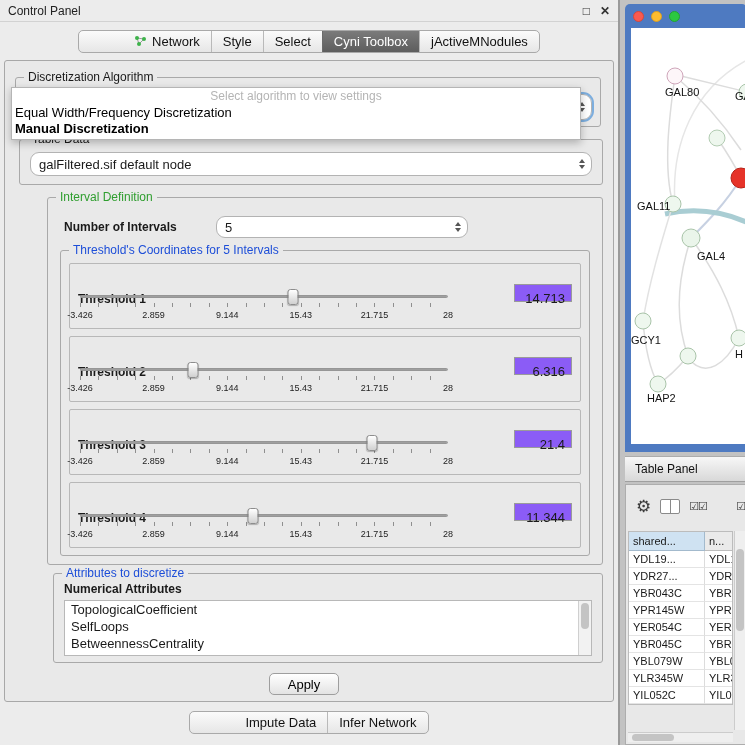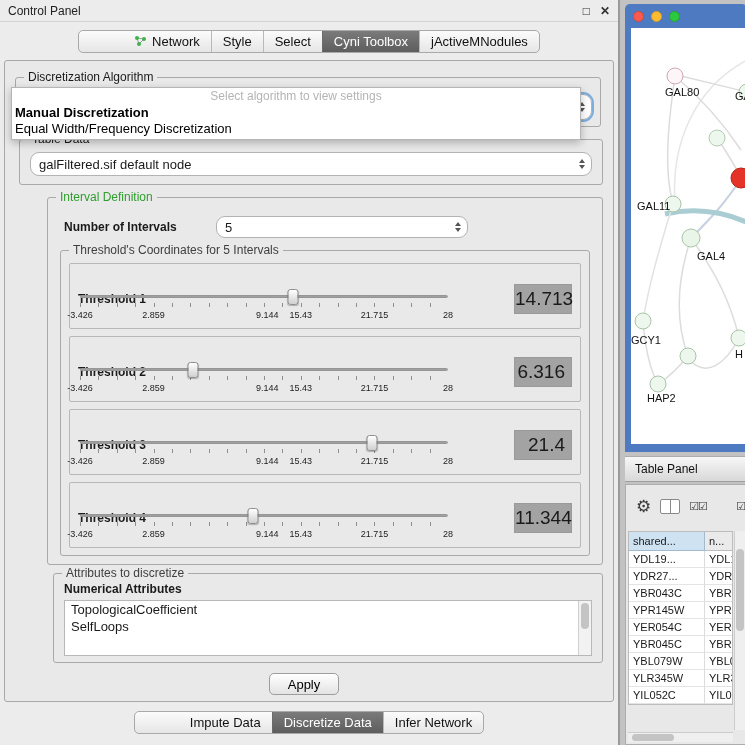--- a/index.html
+++ b/index.html
@@ -17,21 +17,21 @@
   .segbar { display:flex; border:1px solid #a9a9a9; border-radius:5px; overflow:hidden; background:linear-gradient(#fbfbfb,#e6e6e6); height:23px;padding-left:44px; }
   .seg { display:flex; align-items:center; gap:5px; padding:0 11px; font-size:13px; border-left:1px solid #b9b9b9; color:#111; white-space:nowrap; }
   .seg:first-child { border-left:none; }
   .seg.sel { background:linear-gradient(#7b7b7b,#5d5d5d); color:#fff; border-left-color:#6b6b6b; }
 
   .main { position:absolute; left:4px; top:60px; width:610px; height:642px; background:#e9e9e9; border:1px solid #a8a8a8; border-radius:3px; }
 
   .group { position:absolute; border:1px solid #a9a9a9; border-radius:3px; }
   .glegend { position:absolute; top:-8px; left:8px; background:#e9e9e9; padding:0 4px; font-size:12px; color:#1a1a1a; white-space:nowrap; }
   .glegend.green { color:#2f9e2f; }
-  .glegend.blue { color:#404040; }
+  .glegend.blue { color:#1d4ed8; }
 
   .combo { position:absolute; background:#fff; border:1px solid #b3b3b3; border-radius:9px; font-size:13px; display:flex; align-items:center; padding-left:8px; }
   .combo .ctext { flex:1; overflow:hidden; white-space:nowrap; }
   .combo.focused { outline:2px solid #7daede; }
   .arrows { position:absolute; right:6px; top:50%; transform:translateY(-50%); display:flex; flex-direction:column; gap:2px; }
   .arr-up { width:0; height:0; border-left:3.5px solid transparent; border-right:3.5px solid transparent; border-bottom:4px solid #555; }
   .arr-dn { width:0; height:0; border-left:3.5px solid transparent; border-right:3.5px solid transparent; border-top:4px solid #555; }
 
   .popup { position:absolute; left:6px; top:26px; width:570px; background:#fff; border:1px solid #b5b5b5; box-shadow:0 3px 8px rgba(0,0,0,0.25); z-index:20; padding-bottom:2px; }
   .pop-ph { text-align:center; color:#b4b4b4; font-size:12px; height:17px; line-height:17px; }
@@ -42,23 +42,23 @@
 
   .tpanel { position:absolute; border:1px solid #b8b8b8; border-radius:2px; background:#e9e9e9; width:512px; height:66px; left:8px; }
   .tlabel { position:absolute; left:8px; top:4px; font-weight:bold; font-size:12px;margin-top:24px; }
   .slider { position:absolute; left:8px; top:22px; width:372px; height:40px; }
   .track { position:absolute; left:2px; right:2px; top:9px; height:3px; background:#c2c2c2; border:1px solid #969696; border-radius:2px; box-shadow:inset 0 1px 1px rgba(0,0,0,0.2); }
   .thumb { position:absolute; top:3px; width:11px; height:16px; background:linear-gradient(#ffffff,#d0d0d0); border:1px solid #8d8d8d; border-radius:3px; transform:translateX(-50%); box-shadow:0 1px 1px rgba(0,0,0,0.25); }
   .ticks { position:absolute; left:2px; right:2px; top:17px; height:4px; background:repeating-linear-gradient(90deg,#8f8f8f 0,#8f8f8f 1px,transparent 1px,transparent 5%); }
   .ticklabels { position:absolute; left:2px; right:2px; top:24px; height:11px; font-size:9px; color:#222; }
   .ticklabels span { position:absolute; transform:translateX(-50%); white-space:nowrap; }
   .tl0 { left:0; transform:none; }
-  .tl1 { left:20%; } .tl2 { left:40%;margin-left:40px; } .tl3 { left:60%; } .tl4 { left:80%; }
+  .tl1 { left:20%; } .tl2 { left:40%; } .tl3 { left:60%; } .tl4 { left:80%; }
   .tl5 { left:100%; transform:translateX(-90%); }
-  .vbox { position:absolute; right:8px; top:20px; width:58px; height:30px; background:#a3a3a3; border:1px solid #9a9a9a; font-size:19px; text-align:right; line-height:28px; padding-right:6px; }
+  .vbox { position:absolute; right:8px; top:20px; width:58px; height:18px; background:#8b5cf6; border:1px solid #9a9a9a; font-size:13px; text-align:right; line-height:28px; padding-right:6px; }
 
   .listbox { position:absolute; left:10px; right:10px; top:26px; height:56px; background:#fff; border:1px solid #b8b8b8; overflow:hidden; }
   .litem { font-size:13px; line-height:17px; padding-left:6px; white-space:nowrap; }
   .vsb { position:absolute; right:0; top:0; bottom:0; width:13px; background:#f2f2f2; border-left:1px solid #cfcfcf; }
   .vsb .vthumb { position:absolute; left:2px; right:2px; top:2px; height:26px; background:#c4c4c4; border-radius:5px; }
 
   .applybtn { position:absolute; left:264px; top:612px; width:70px; height:22px; background:linear-gradient(#ffffff,#e3e3e3); border:1px solid #9e9e9e; border-radius:5px; font-size:13px; font-family:"Liberation Sans",sans-serif; }
 
   .bottomtabs { position:absolute; left:0; right:0; top:702px; height:32px; display:flex; justify-content:center; align-items:flex-end; }
 
@@ -137,22 +137,22 @@
       <div class="combo focused" style="left:8px; right:8px; top:16px; height:26px;">
         <span class="arrows">
             <span class="arr-up"></span>
             <span class="arr-dn"></span>
           </span>
       </div>
     </div>
 
     <div class="popup">
       <div class="pop-ph">Select algorithm to view settings</div>
+      <div class="pop-item">Equal Width/Frequency Discretization</div>
       <div class="pop-item bold">Manual Discretization</div>
-      <div class="pop-item">Equal Width/Frequency Discretization</div>
     </div>
 
     <div class="group" style="left:14px; top:78px; width:584px; height:46px;">
       <span class="glegend">Table Data</span>
       <div class="combo" style="left:10px; right:10px; top:12px; height:24px;">
         <span class="ctext">galFiltered.sif default node</span>
         <span class="arrows">
             <span class="arr-up"></span>
             <span class="arr-dn"></span>
           </span>
@@ -247,36 +247,34 @@
         </div>
       </div>
     </div>
 
     <div class="group" style="left:48px; top:512px; width:550px; height:90px;">
       <span class="glegend blue">Attributes to discretize</span>
       <span class="blabel" style="left:10px; top:8px;">Numerical Attributes</span>
       <div class="listbox">
         <div class="litem">TopologicalCoefficient</div>
         <div class="litem">SelfLoops</div>
+        <div class="litem">BetweennessCentrality</div>
         <div class="vsb">
             <div class="vthumb"></div>
           </div>
       </div>
     </div>
 
     <button class="applybtn">Apply</button>
   </div>
 
   <div class="bottomtabs">
     <div class="segbar">
       <div class="seg">
           <span>Impute Data</span>
-        </div>
-      <div class="seg sel">
-          <span>Discretize Data</span>
         </div>
       <div class="seg">
           <span>Infer Network</span>
         </div>
     </div>
   </div>
 </div>
 
 <div class="right">
 

